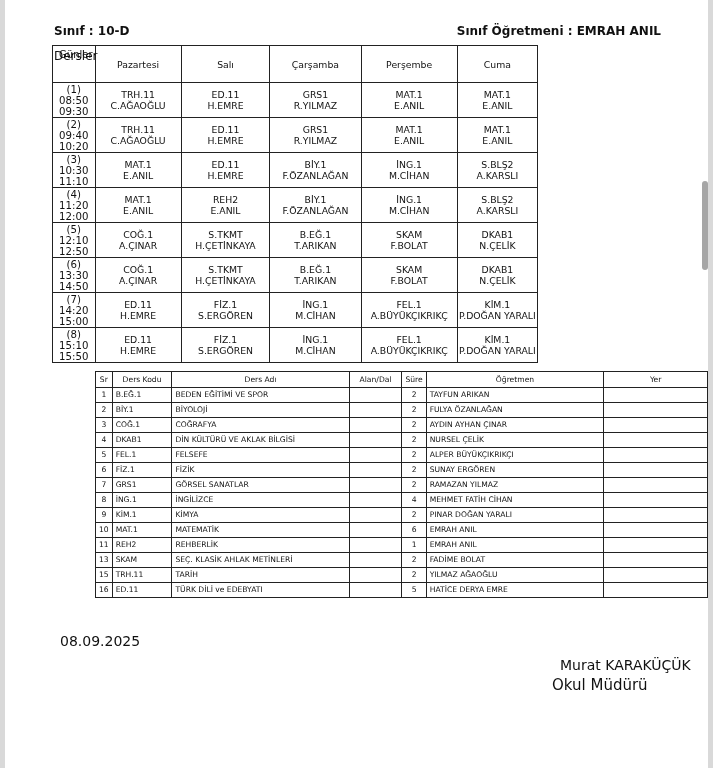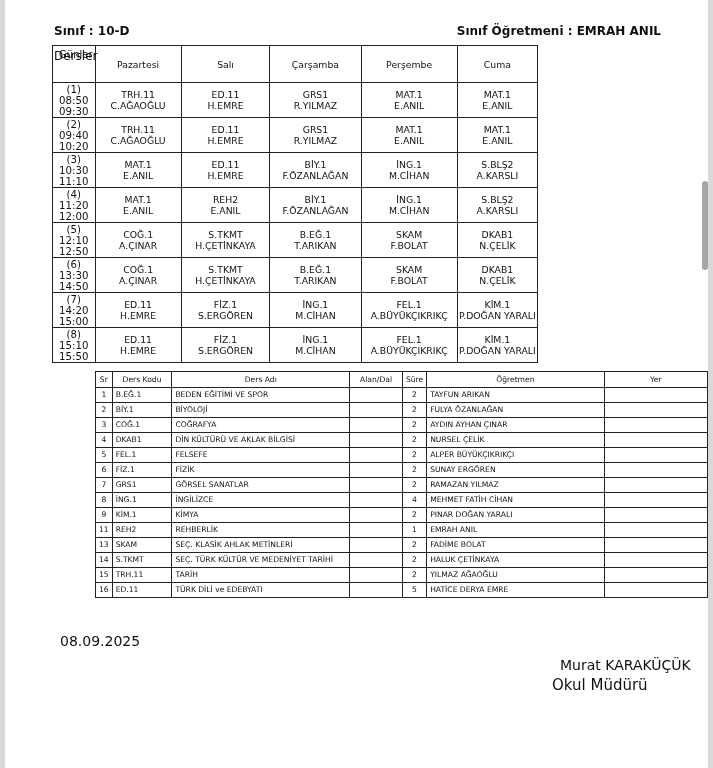--- a/index.html
+++ b/index.html
@@ -376,47 +376,47 @@
       <tr>
         <td class="c">9</td>
         <td class="l">KİM.1</td>
         <td class="l">KİMYA</td>
         <td class="c"></td>
         <td class="c">2</td>
         <td class="l">PINAR DOĞAN YARALI</td>
         <td class="c"></td>
       </tr>
       <tr>
+        <td class="c">10</td>
+        <td class="l">MAT.1</td>
+        <td class="l">MATEMATİK</td>
+        <td class="c"></td>
+        <td class="c">6</td>
+        <td class="l">EMRAH ANIL</td>
+        <td class="c"></td>
+      </tr>
+      <tr>
         <td class="c">11</td>
         <td class="l">REH2</td>
         <td class="l">REHBERLİK</td>
         <td class="c"></td>
         <td class="c">1</td>
         <td class="l">EMRAH ANIL</td>
         <td class="c"></td>
       </tr>
       <tr>
         <td class="c">13</td>
         <td class="l">SKAM</td>
         <td class="l">SEÇ. KLASİK AHLAK METİNLERİ</td>
         <td class="c"></td>
         <td class="c">2</td>
         <td class="l">FADİME BOLAT</td>
         <td class="c"></td>
       </tr>
       <tr>
-        <td class="c">14</td>
-        <td class="l">S.TKMT</td>
-        <td class="l">SEÇ. TÜRK KÜLTÜR VE MEDENİYET TARİHİ</td>
-        <td class="c"></td>
-        <td class="c">2</td>
-        <td class="l">HALUK ÇETİNKAYA</td>
-        <td class="c"></td>
-      </tr>
-      <tr>
         <td class="c">15</td>
         <td class="l">TRH.11</td>
         <td class="l">TARİH</td>
         <td class="c"></td>
         <td class="c">2</td>
         <td class="l">YILMAZ AĞAOĞLU</td>
         <td class="c"></td>
       </tr>
       <tr>
         <td class="c">16</td>

